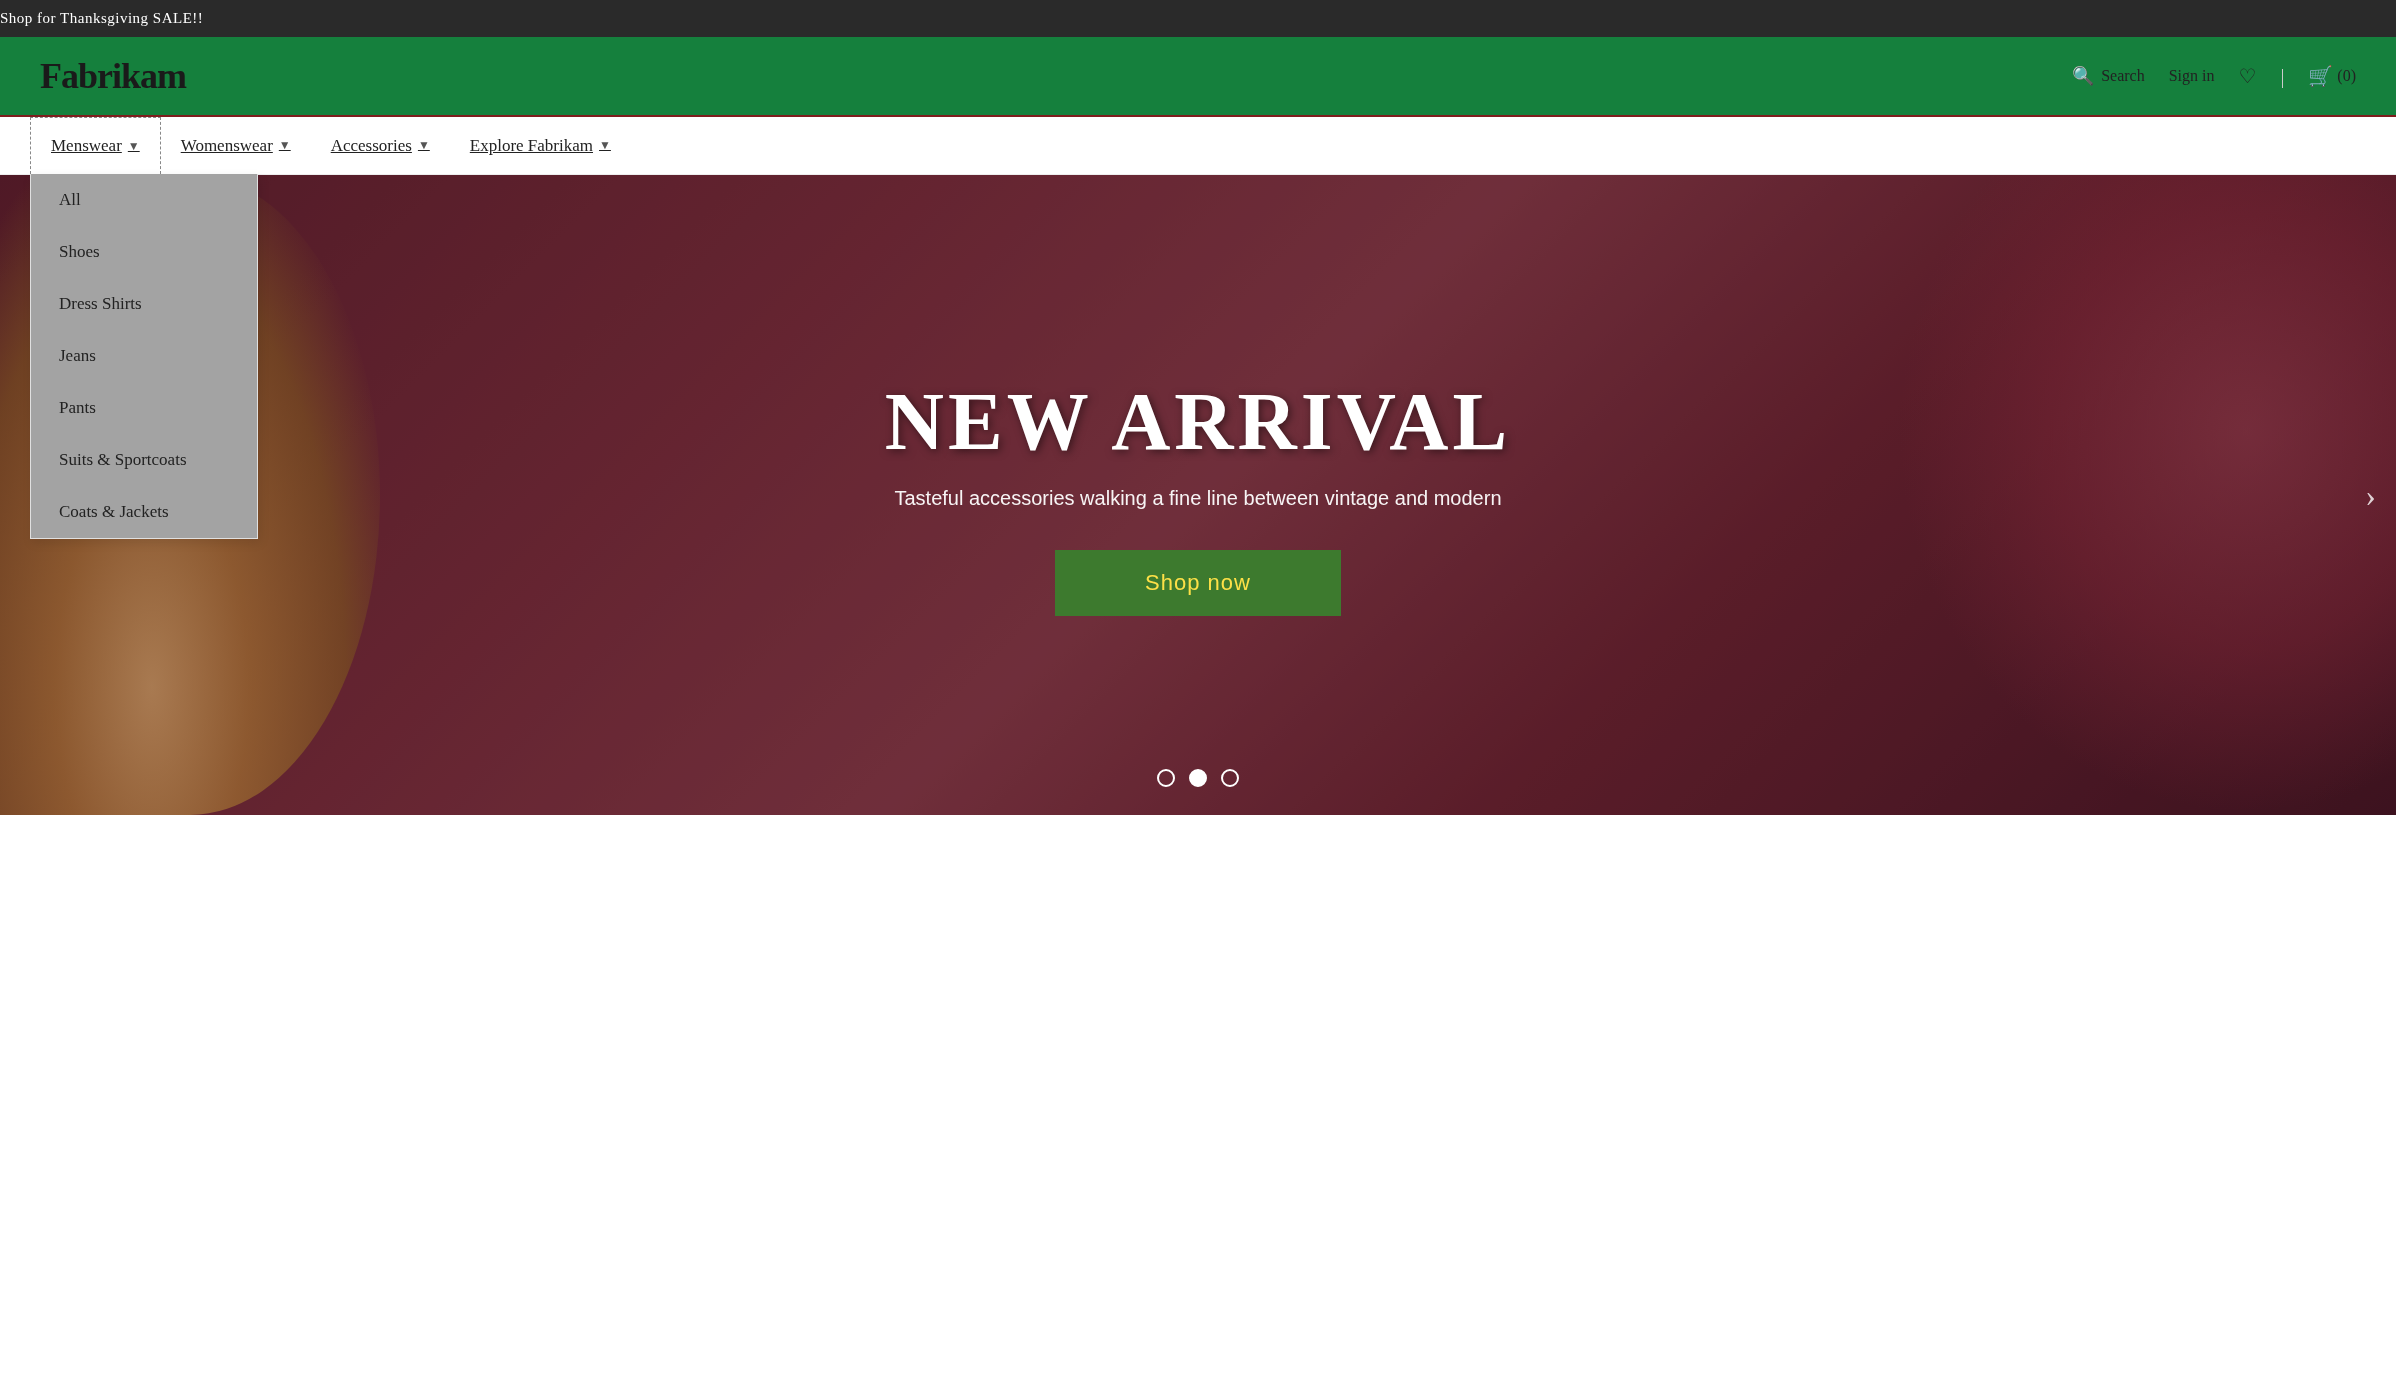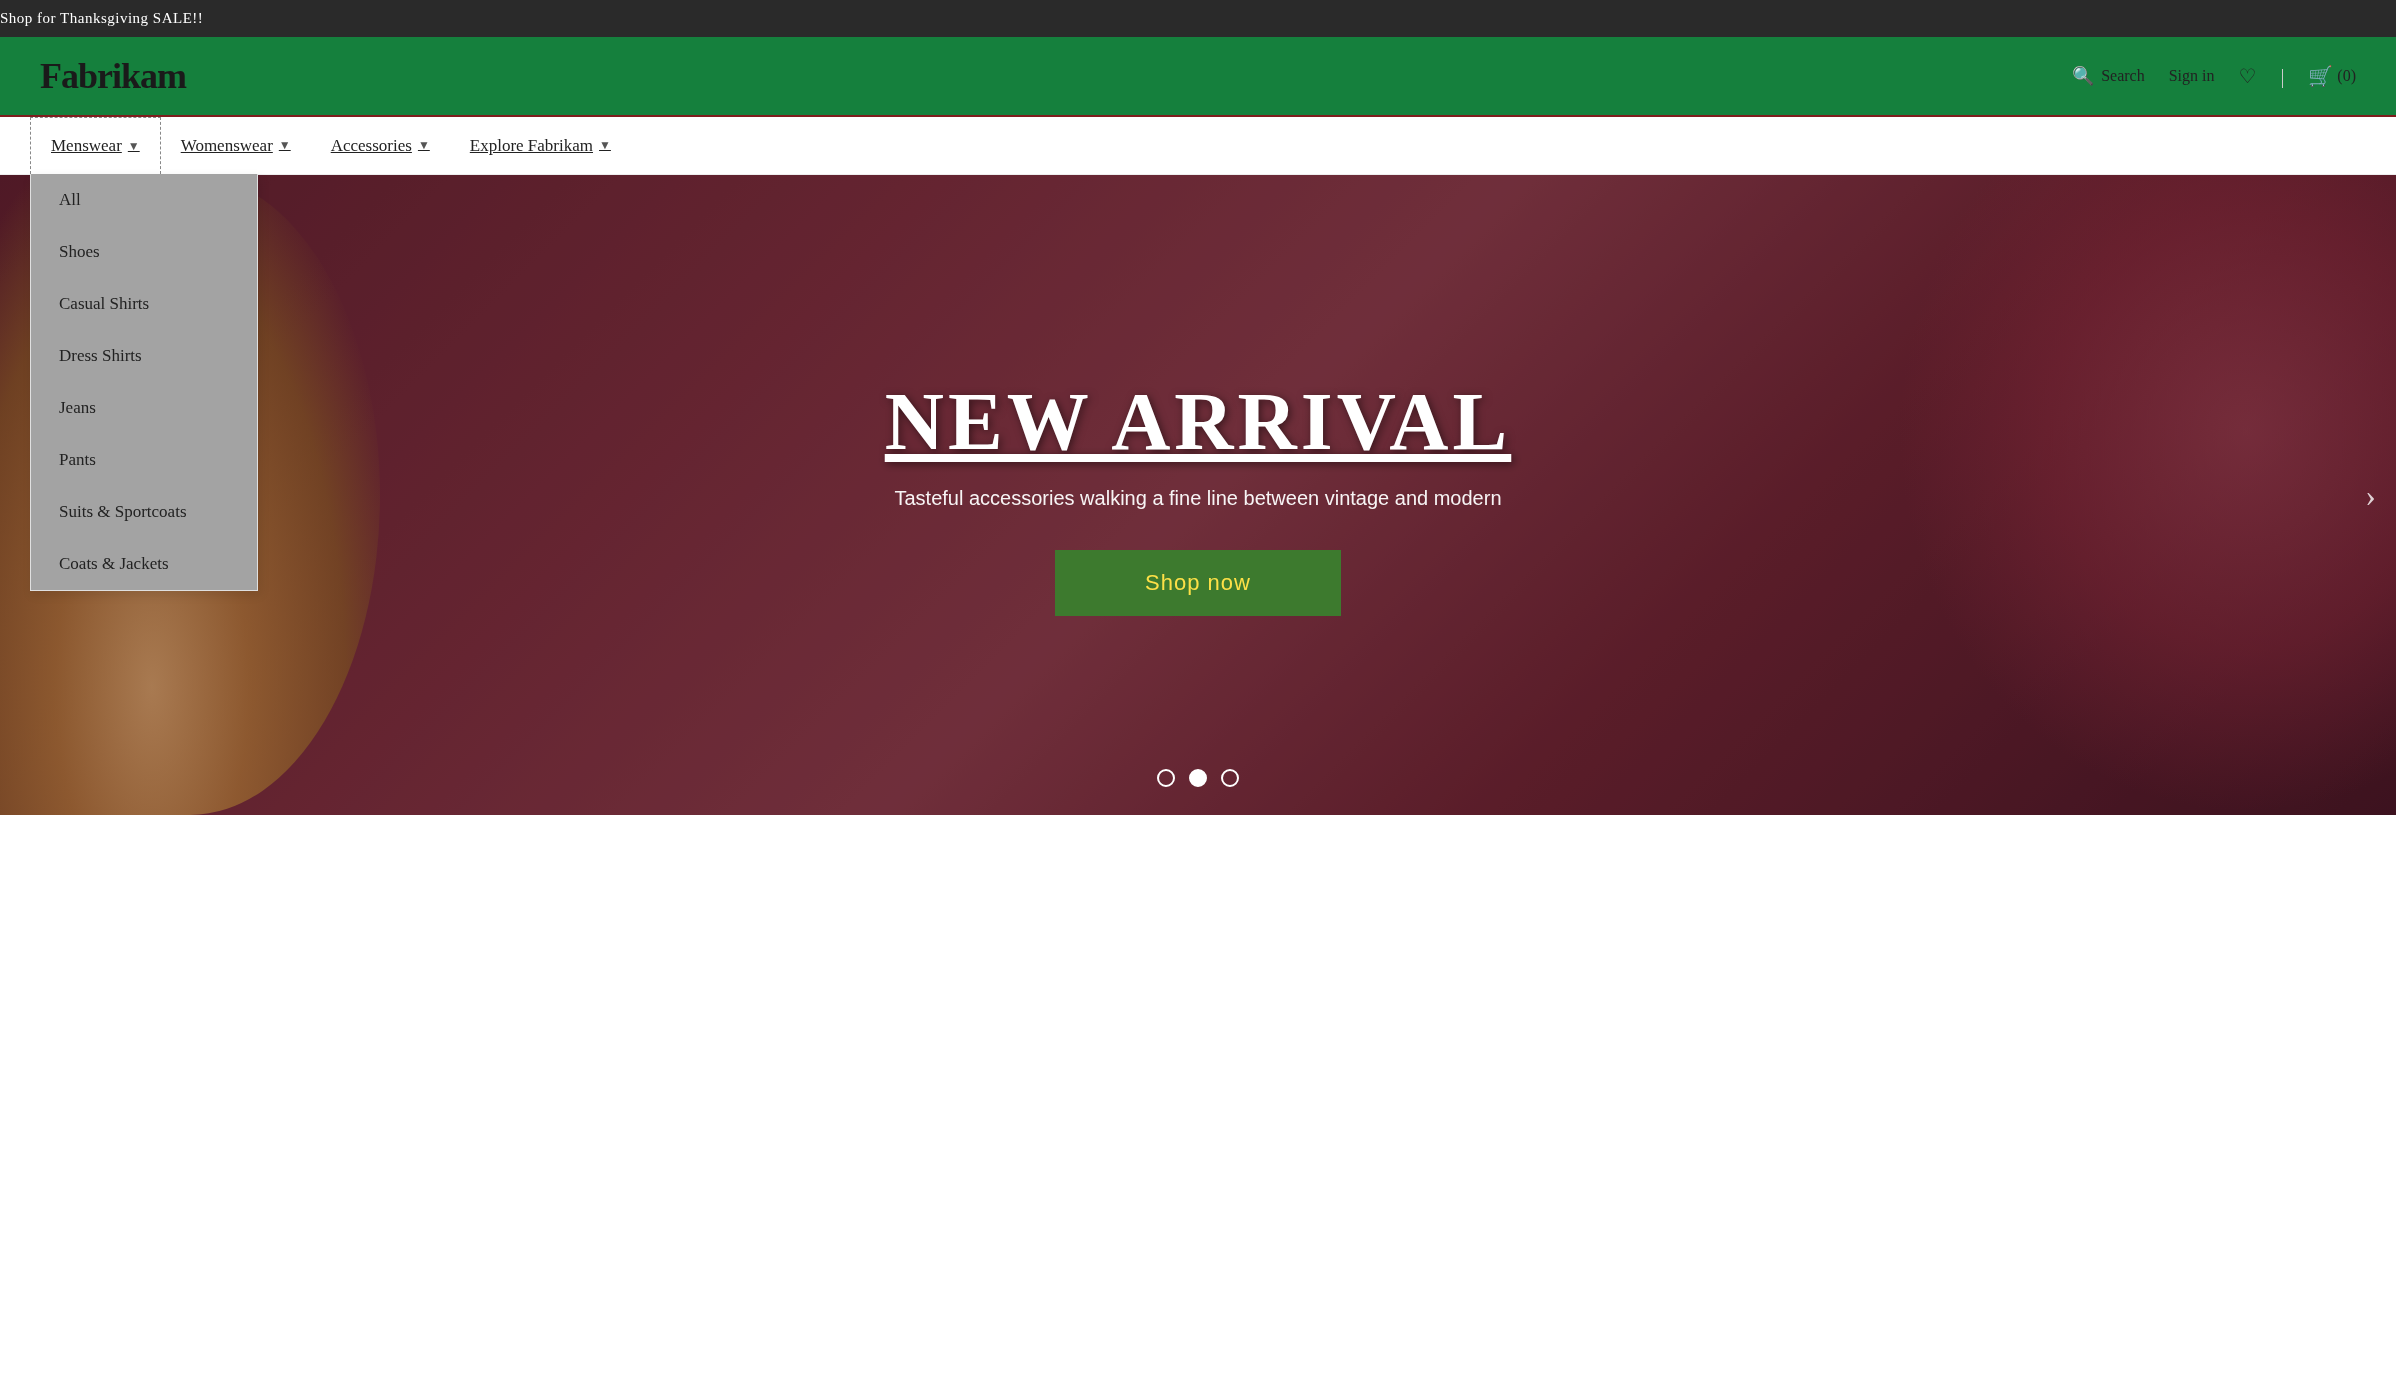--- a/index.html
+++ b/index.html
@@ -161,21 +161,20 @@
       text-align: center;
       color: #fff;
     }
     .hero-title {
       font-size: 82px;
       font-weight: 700;
       letter-spacing: 4px;
       text-shadow: 2px 2px 8px rgba(0,0,0,0.5);
       margin-bottom: 18px;
       font-family: 'Georgia', serif;
-      text-decoration: underline;
     }
     .hero-subtitle {
       font-size: 20px;
       font-weight: 300;
       margin-bottom: 40px;
       opacity: 0.95;
       font-family: Arial, sans-serif;
     }
     .shop-now-btn {
       background: #3d7a2e;
@@ -255,21 +254,20 @@
 <nav class="nav-bar">
   <div class="nav-item-wrapper">
     <div class="nav-item active">
       <span>Menswear</span>
       <span class="nav-chevron">▼</span>
     </div>
 
     <div class="dropdown-menu">
       <div class="dropdown-item">All</div>
       <div class="dropdown-item">Shoes</div>
-      <div class="dropdown-item">Casual Shirts</div>
       <div class="dropdown-item">Dress Shirts</div>
       <div class="dropdown-item">Jeans</div>
       <div class="dropdown-item">Pants</div>
       <div class="dropdown-item">Suits &amp; Sportcoats</div>
       <div class="dropdown-item">Coats &amp; Jackets</div>
     </div>
   </div>
 
   <div class="nav-item">
     <span>Womenswear</span>

